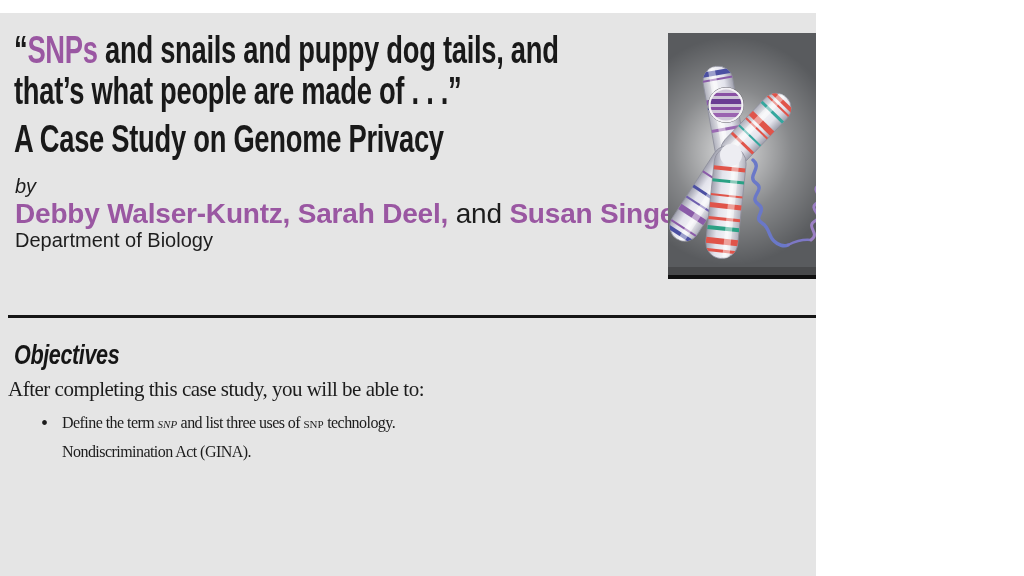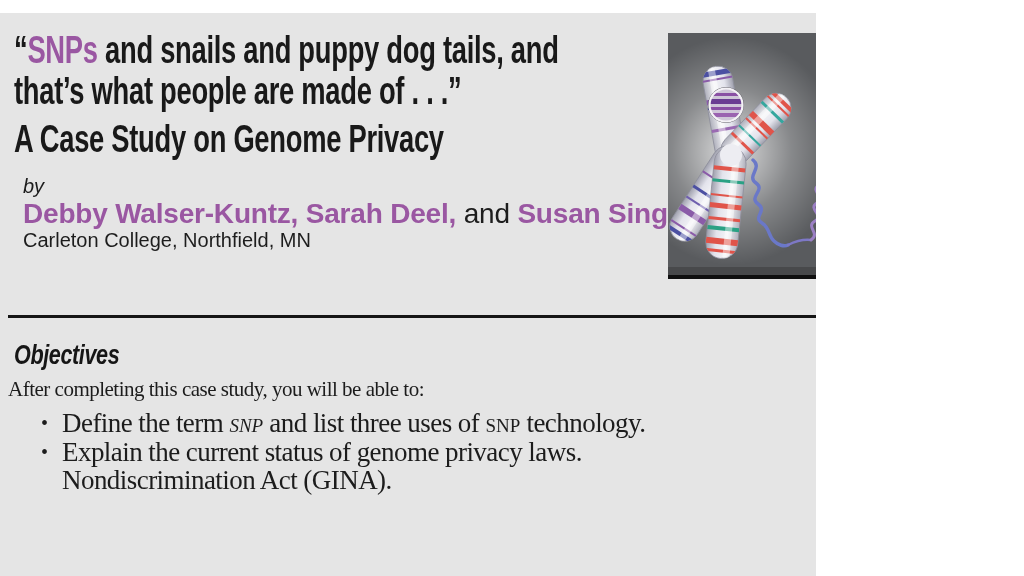--- a/index.html
+++ b/index.html
@@ -9,62 +9,62 @@
 
   
   .title-block{position:absolute;left:14px;top:17px;}
   .t-line{font-family:"Liberation Sans",sans-serif;font-weight:bold;font-size:38px;
           line-height:41px;letter-spacing:-0.4px;color:#191919;white-space:nowrap;
           transform:scaleX(0.72);transform-origin:left top;}
   .t-line3{margin-top:7px;}
   .seg-accent{color:#9a57a2;}
 
   
-  .byline{position:absolute;left:23px;top:159px;font-family:"Liberation Sans",sans-serif;color:#1d1d1d;}
+  .byline{position:absolute;left:15px;top:159px;font-family:"Liberation Sans",sans-serif;color:#1d1d1d;}
   .by-label{font-style:italic;font-size:20px;line-height:28px;}
   .authors{font-size:28px;line-height:28px;font-weight:normal;letter-spacing:-0.2px;white-space:nowrap;}
   .seg-author{color:#9a57a2;font-weight:bold;}
   .dept{font-size:20px;line-height:25px;}
   .inst{font-size:20px;line-height:25px;}
 
   
   .figure{position:absolute;left:668px;top:20px;width:337px;height:242px;
           box-shadow:4px 0 0 #101010,0 4px 0 #101010,4px 4px 0 #101010;}
   .figure svg{display:block;}
 
   
   .rule{position:absolute;left:8px;top:302px;width:1005px;height:3px;background:#151515;}
 
   
   .obj-heading{position:absolute;left:14px;top:327px;font-family:"Liberation Sans",sans-serif;
                font-weight:bold;font-style:italic;font-size:27px;line-height:30px;
                letter-spacing:-0.5px;white-space:nowrap;transform:scaleX(0.8);transform-origin:left top;color:#161616;}
   .obj-intro{position:absolute;left:8px;top:363px;font-size:21px;line-height:26px;letter-spacing:-0.5px;white-space:nowrap;}
   .obj-list{position:absolute;left:8px;top:396px;margin:0;padding:0;list-style:none;width:1010px;}
-  .obj-list li{position:relative;padding-left:54px;font-size:27px;line-height:28.6px;
+  .obj-list li{position:relative;padding-left:54px;font-size:16px;line-height:28.6px;
                letter-spacing:-0.55px;white-space:nowrap;}
   .obj-list li.b::before{content:"\2022";position:absolute;left:33px;top:0;font-size:20px;}
   .seg-sc{font-variant:small-caps;letter-spacing:0;}
   .seg-sci{font-variant:small-caps;font-style:italic;letter-spacing:0;}
 </style>
 </head>
 <body>
 
 <div class="page">
 
   <div class="title-block">
     <div class="t-line"><span>“</span><span class="seg-accent">SNPs</span><span> and snails and puppy dog tails, and</span></div>
     <div class="t-line">that’s what people are made of . . .”</div>
     <div class="t-line t-line3">A Case Study on Genome Privacy</div>
   </div>
 
   <div class="byline">
     <div class="by-label">by</div>
     <div class="authors"><span class="seg-author">Debby Walser-Kuntz, Sarah Deel,</span><span> and </span><span class="seg-author">Susan Singer</span></div>
-    <div class="inst">Carleton College, Northfield, MN</div>
+    <div class="dept">Department of Biology</div>
   </div>
 
   <div class="figure">
     <svg width="337" height="242" viewBox="0 0 337 242" xmlns="http://www.w3.org/2000/svg">
       <defs>
         <radialGradient id="glow" cx="50%" cy="50%" r="50%">
           <stop offset="0%" stop-color="#ffffff" stop-opacity="0.8"></stop>
           <stop offset="55%" stop-color="#ffffff" stop-opacity="0.28"></stop>
           <stop offset="100%" stop-color="#ffffff" stop-opacity="0"></stop>
         </radialGradient>
@@ -236,17 +236,16 @@
       </g>
     </svg>
   </div>
 
   <div class="rule"></div>
 
   <div class="obj-heading">Objectives</div>
   <div class="obj-intro">After completing this case study, you will be able to:</div>
   <ul class="obj-list">
       <li class="b"><span>Define the term </span><span class="seg-sci">snp</span><span> and list three uses of </span><span class="seg-sc">snp</span><span> technology.</span></li>
-      <li class="b"><span>Explain the current status of genome privacy laws.</span></li>
       <li><span>Nondiscrimination Act (GINA).</span></li>
     </ul>
 
 </div>
 
 </body></html>

